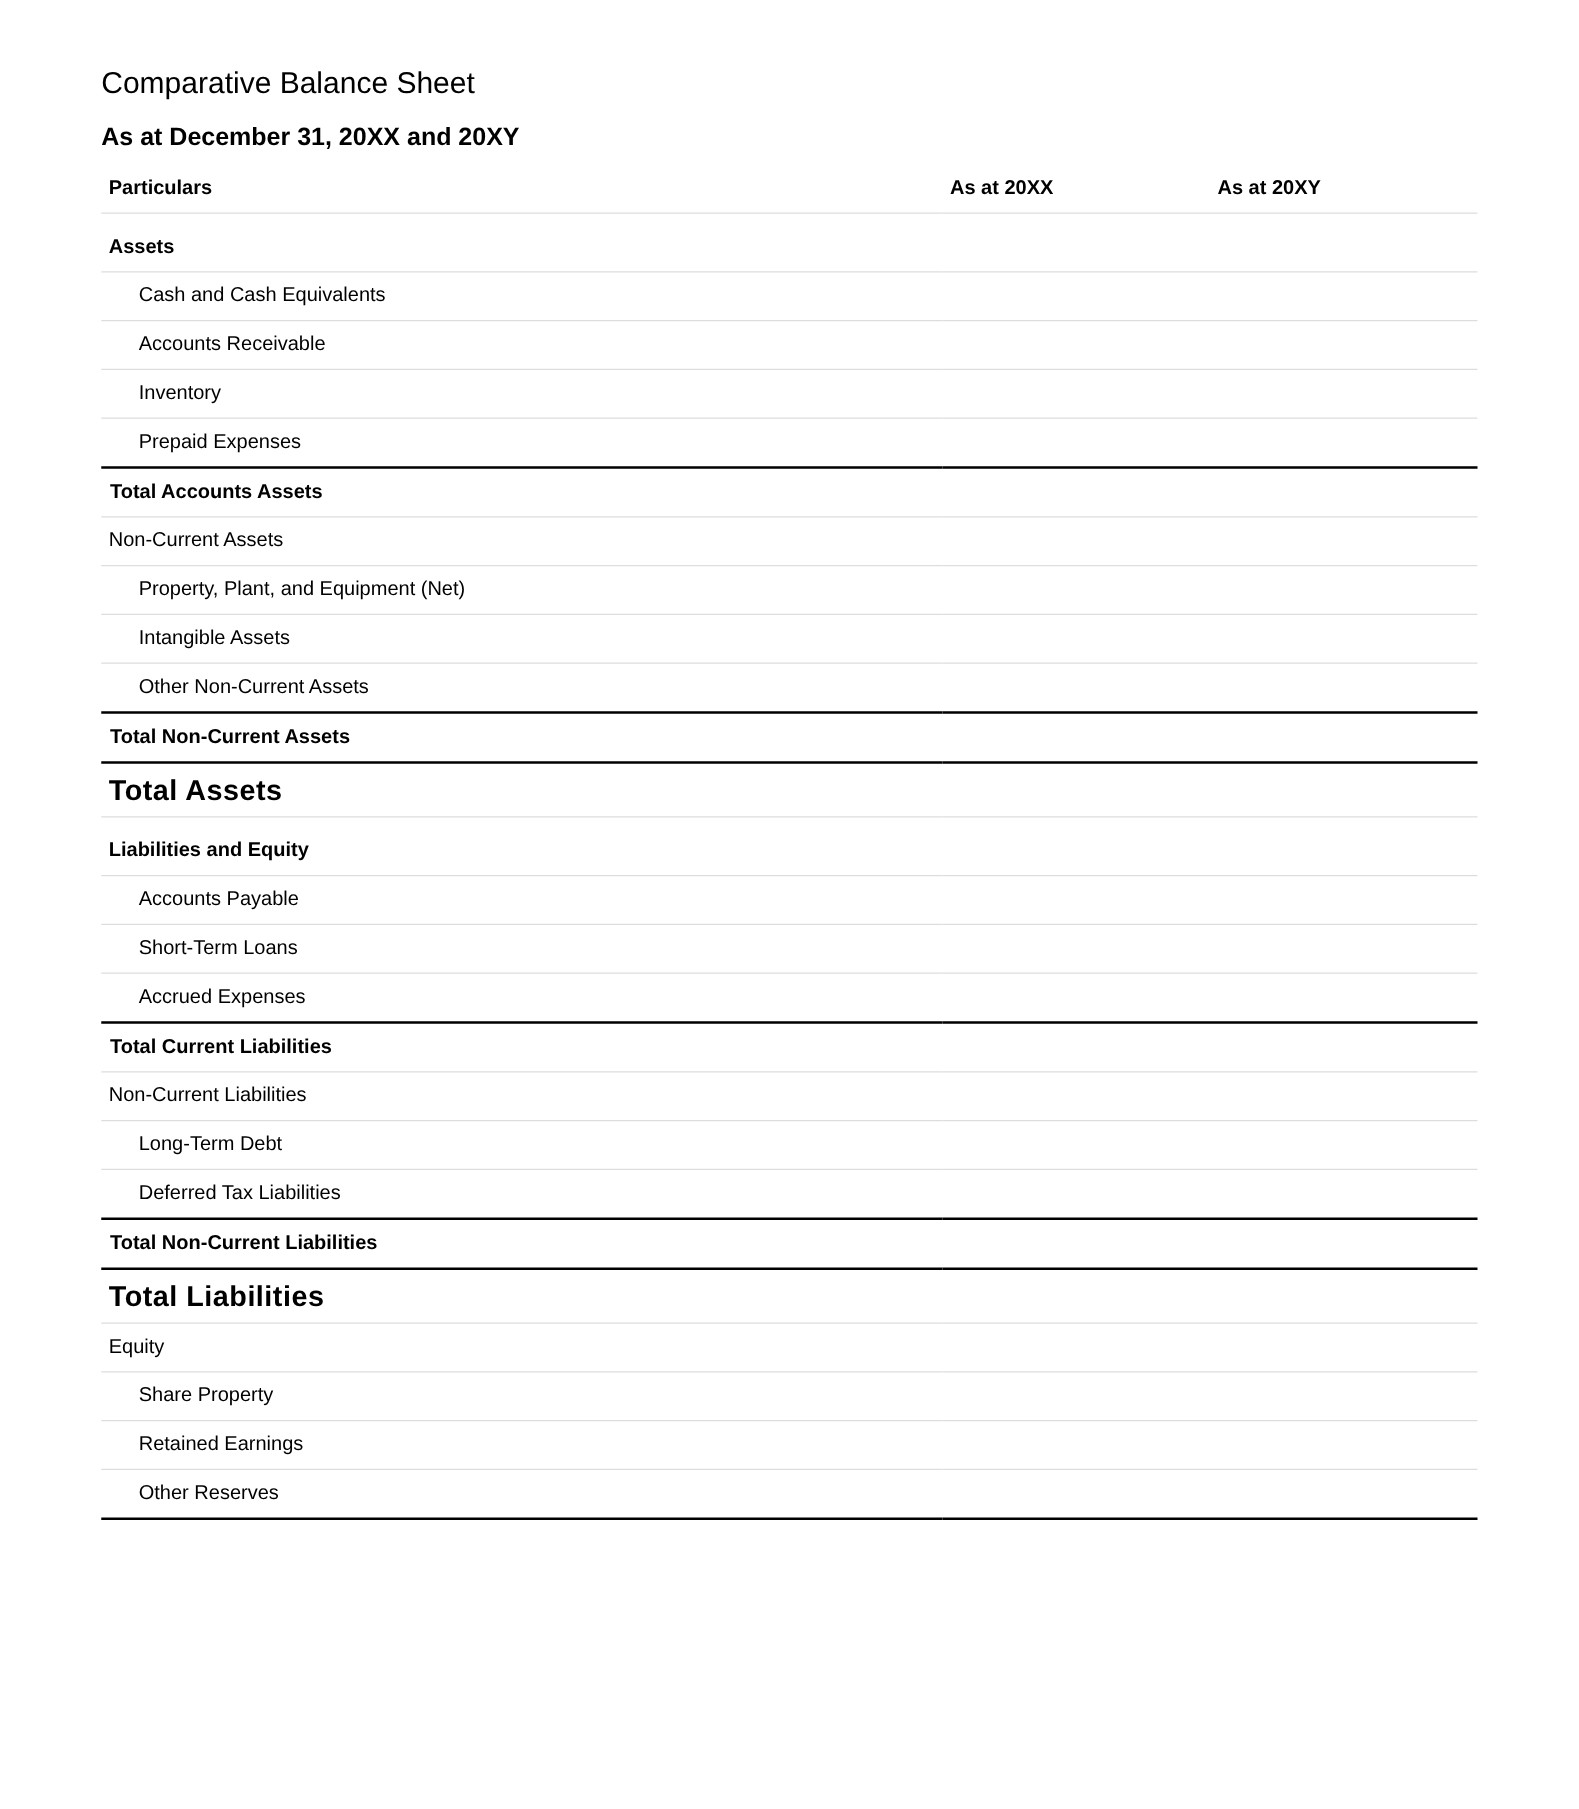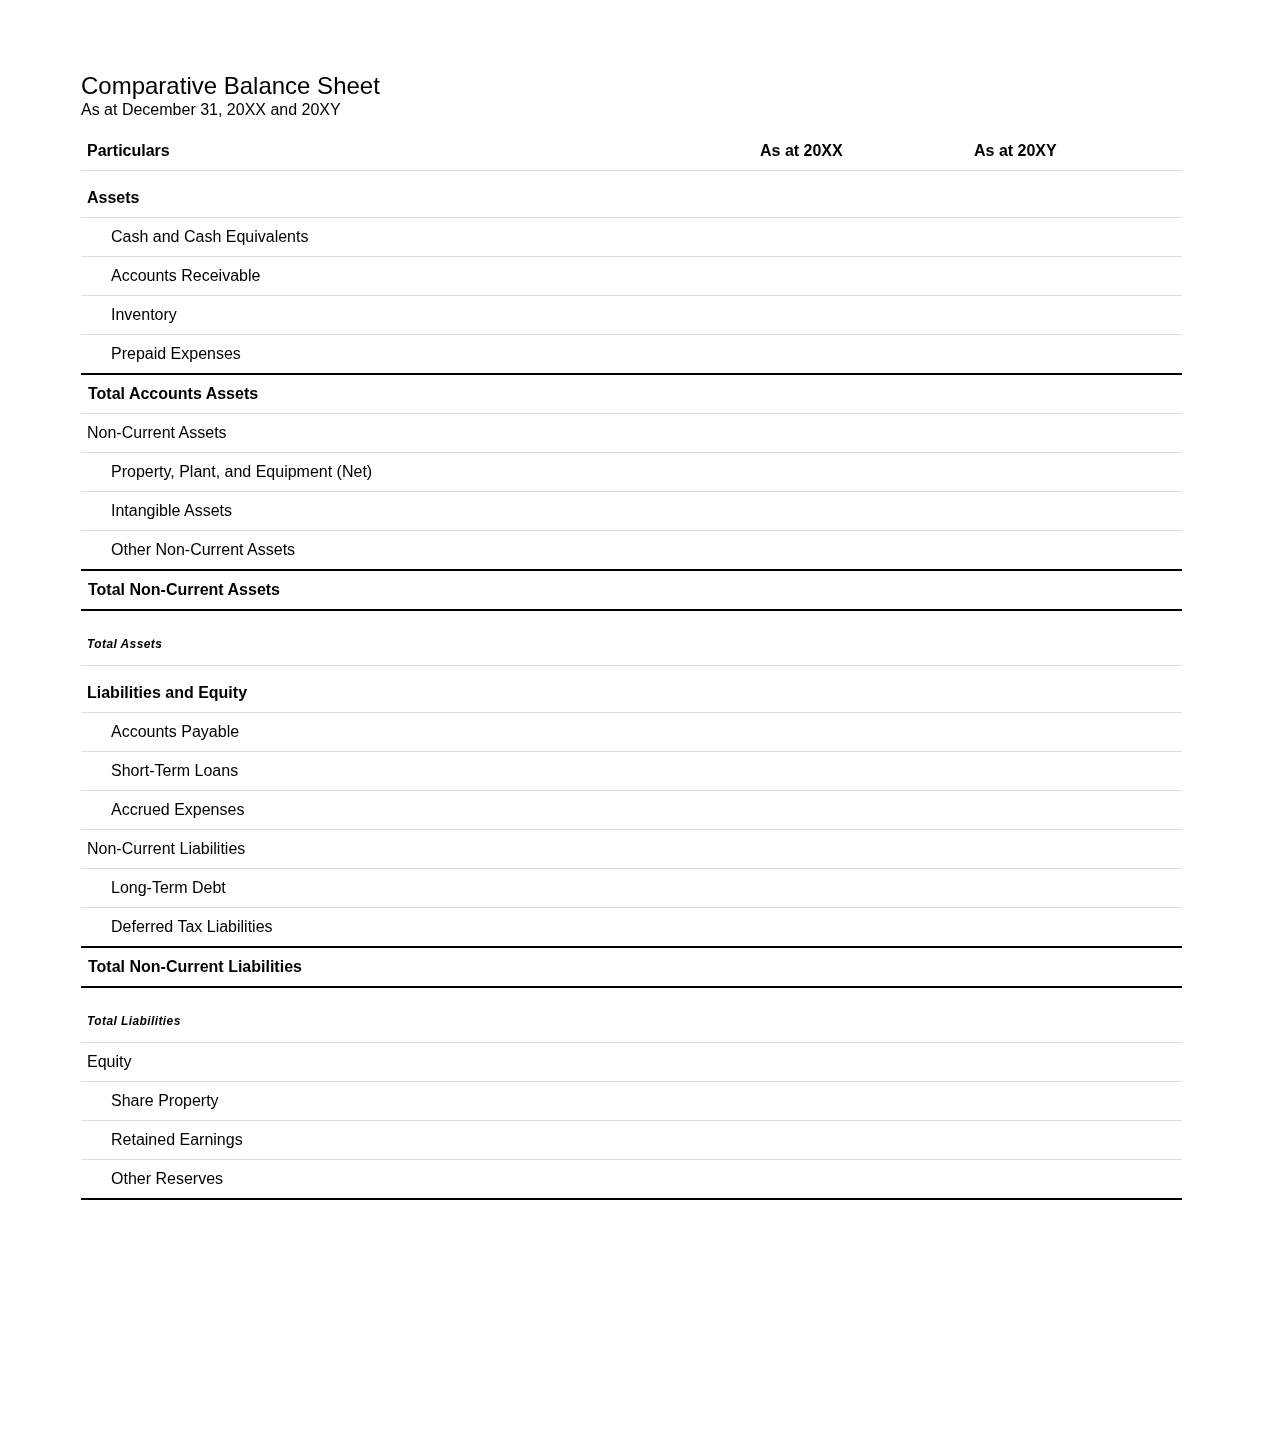--- a/index.html
+++ b/index.html
@@ -4,24 +4,24 @@
 <style>
   html, body { margin: 0; padding: 0; background: #ffffff; }
   body {
     width: 1263px; min-height: 1447px;
     font-family: "Liberation Sans", sans-serif;
     color: #000;
   }
   .page { position: relative; padding: 0 81px; }
   .title {
     font-size: 24px; font-weight: normal; margin: 0;
-    position: absolute; left: 81px; top: 72px; line-height: 28px;
+    position: absolute; left: 81px; top: 53px; line-height: 28px;
   }
   .subtitle {
-    font-size: 16px; font-weight: normal; margin: 0;
+    font-size: 20px; font-weight: bold; margin: 0;
     position: absolute; left: 81px; top: 99px; line-height: 22px; text-align: center;
   }
   table.sheet {
     position: absolute; left: 81px; top: 131px;
     width: 1101px; border-collapse: collapse;
     font-size: 16px;
   }
   table.sheet th, table.sheet td {
     padding: 10px 6px; line-height: 18px;
     border-bottom: 1px solid #dddddd;
@@ -29,21 +29,21 @@
   }
   table.sheet th { font-weight: bold; padding: 11px 6px 10px 6px; }
   table.sheet th.num, table.sheet td.num { text-align: left; }
   col.c-part { width: 673px; }
   col.c-xx { width: 214px; }
   col.c-xy { width: 214px; }
   tr.section td { font-weight: bold; padding-top: 18px; padding-bottom: 10px; }
   tr.indent td.label { padding-left: 30px; }
   tr.subtotal td { font-weight: bold; border-top: 2px solid #000; padding-left: 7px; }
   tr.subtotal td.num { padding-left: 6px; }
-  tr.grand td { font-weight: bold; font-size: 12px; letter-spacing: 0.4px; border-top: 2px solid #000; padding-top: 24px; padding-bottom: 12px; font-style: italic; }
+  tr.grand td { font-weight: bold; font-size: 23px; letter-spacing: 0.4px; border-top: 2px solid #000; padding-top: 12px; padding-bottom: 12px; }
   tr.last td { border-bottom: 2px solid #000; }
 </style>
 </head>
 <body>
 
 <div class="page">
   <h1 class="title">Comparative Balance Sheet</h1>
   <h2 class="subtitle">As at December 31, 20XX and 20XY</h2>
 
   <table class="sheet">
@@ -133,20 +133,25 @@
       <tr class="indent">
         <td class="label">Short-Term Loans</td>
         <td class="num"></td>
         <td class="num"></td>
       </tr>
       <tr class="indent">
         <td class="label">Accrued Expenses</td>
         <td class="num"></td>
         <td class="num"></td>
       </tr>
+      <tr class="subtotal">
+        <td class="label">Total Current Liabilities</td>
+        <td class="num"></td>
+        <td class="num"></td>
+      </tr>
       <tr class="group">
         <td class="label">Non-Current Liabilities</td>
         <td class="num"></td>
         <td class="num"></td>
       </tr>
       <tr class="indent">
         <td class="label">Long-Term Debt</td>
         <td class="num"></td>
         <td class="num"></td>
       </tr>

